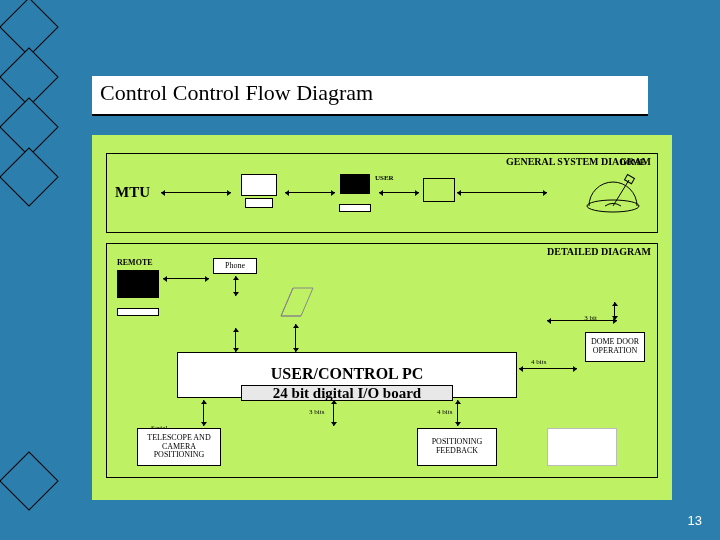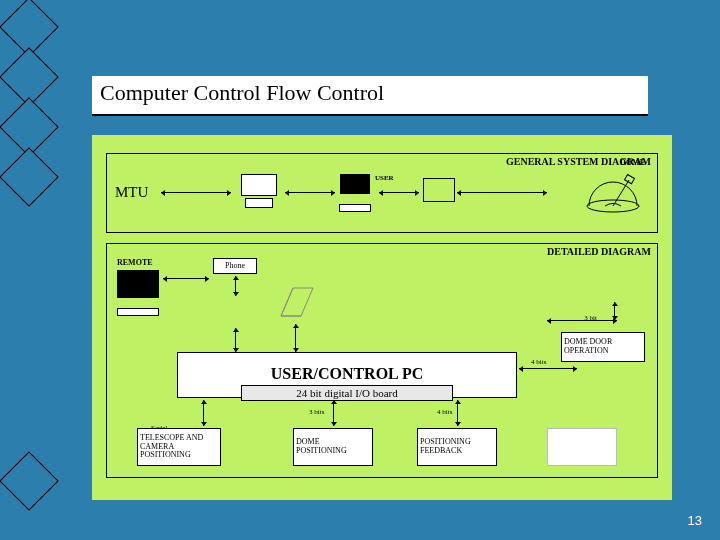--- a/index.html
+++ b/index.html
@@ -7,21 +7,21 @@
   
   .chev{position:absolute;left:8px;width:56px;height:56px}
   .chev .face{position:absolute;left:0;width:40px;height:40px;background:#2c7eac;transform:rotate(45deg);border:1px solid #000}
   .chev .edge{position:absolute;left:6px;top:6px;width:40px;height:40px;background:#0b344c;transform:rotate(45deg);border:1px solid #000;z-index:-1}
   .title-block{position:absolute;left:92px;top:76px;width:556px;height:40px;background:#fff;border-bottom:2px solid #000;padding:4px 8px;box-sizing:border-box;font-size:22px}
   .content{position:absolute;left:92px;top:135px;width:580px;height:365px;background:#bef264;box-sizing:border-box;padding:18px 14px 8px}
   .page-num{position:absolute;right:18px;bottom:12px;color:#ffffff;font-family:Arial,sans-serif;font-size:13px}
   
   .panel{border:1.2px solid #000;position:relative;box-sizing:border-box}
   .plabel{position:absolute;right:6px;top:2px;font-weight:bold;font-size:10px}
-  .box{border:1px solid #000;font-size:8px;line-height:1.1;padding:2px;box-sizing:border-box;display:flex;align-items:center;justify-content:center;background:#fff}
+  .box{border:1px solid #000;text-align:center;font-size:8px;line-height:1.1;padding:2px;box-sizing:border-box;display:flex;align-items:center;justify-content:center;background:#fff}
   .dashed{border-style:dashed}
   .scr{width:28px;height:18px;border:1px solid #000;background:#000;display:inline-block}
   .kbd{width:30px;height:6px;border:1px solid #000;margin-top:2px;background:#fff;display:inline-block}
   .lbl{font-size:8px;font-weight:bold;text-align:center}
   .top-panel{height:80px;margin-bottom:10px}
   .bot-panel{height:235px}
   .arrow{position:absolute;height:1px;background:#000}
   .arrow::before,.arrow::after{content:"";position:absolute;width:0;height:0;border:3px solid transparent}
   .arrow.lr::before{left:-3px;top:-2.5px;border-right:4px solid #000}
   .arrow.lr::after{right:-3px;top:-2.5px;border-left:4px solid #000}
@@ -51,27 +51,27 @@
     </div>
   <div class="chev" style="top:156px">
       <div class="edge"></div>
       <div class="face"></div>
     </div>
   <div class="chev" style="top:460px">
       <div class="edge"></div>
       <div class="face"></div>
     </div>
 
-  <div class="title-block">Computer Control Flow Control</div>
+  <div class="title-block">Control Control Flow Diagram</div>
 
   <div class="content">
 
     <div class="panel top-panel">
       <div class="plabel">GENERAL SYSTEM DIAGRAM</div>
-      <div style="position:absolute;left:8px;top:30px;font-weight:normal;font-size:15px">MTU</div>
+      <div style="position:absolute;left:8px;top:30px;font-weight:bold;font-size:15px">MTU</div>
       <div class="arrow lr" style="left:54px;top:38px;width:70px"></div>
       <div style="position:absolute;left:130px;top:20px;width:44px;text-align:center">
         <div class="box" style="width:36px;height:22px;margin:auto"></div>
         <div class="box" style="width:28px;height:10px;margin:2px auto 0"></div>
       </div>
       <div class="arrow lr" style="left:178px;top:38px;width:50px"></div>
       <div style="position:absolute;left:232px;top:20px;text-align:center">
         <div class="lbl" style="position:absolute;left:36px;top:0;font-size:7px">USER</div>
         <span class="scr"></span><br><span class="kbd"></span>
       </div>
@@ -107,36 +107,35 @@
       <div style="position:absolute;left:168px;top:38px;width:44px;height:40px">
         <svg width="44" height="40">
             <path d="M6 34 L18 6 L38 6 L26 34 Z M6 34 L26 34 M18 6 L6 34" fill="none" stroke="#888"></path>
           </svg>
       </div>
       <div class="varrow ud" style="left:188px;top:80px;height:28px"></div>
 
       <div class="varrow ud" style="right:42px;top:58px;height:18px"></div>
       <div class="tiny" style="right:60px;top:70px">3 bit</div>
       <div class="arrow lr" style="right:40px;top:76px;width:70px"></div>
-      <div class="box" style="position:absolute;right:12px;top:88px;width:84px;height:30px">DOME DOOR OPERATION</div>
+      <div class="box" style="position:absolute;right:12px;top:88px;width:60px;height:30px">DOME DOOR OPERATION</div>
 
       <div class="box" style="position:absolute;left:70px;top:108px;width:340px;height:46px;font-weight:bold;font-size:16px;flex-direction:column;padding-top:18px">
         <span>USER/CONTROL PC</span>
-        <div class="box" style="width:212px;height:16px;font-size:11px;font-weight:normal;margin-top:2px;background:#e8e8e8">24 bit digital I/O board</div>
+        <div class="box" style="width:212px;height:16px;font-size:15px;font-weight:bold;margin-top:2px;background:#e8e8e8">24 bit digital I/O board</div>
       </div>
       <div class="arrow lr" style="left:412px;top:124px;width:58px"></div>
       <div class="tiny" style="left:424px;top:114px">4 bits</div>
 
       <div class="tiny" style="left:44px;top:180px">Serial</div>
       <div class="varrow ud" style="left:96px;top:156px;height:26px"></div>
       <div class="box" style="position:absolute;left:30px;top:184px;width:84px;height:38px">TELESCOPE AND CAMERA POSITIONING</div>
 
       <div class="tiny" style="left:202px;top:164px">3 bits</div>
       <div class="varrow ud" style="left:226px;top:156px;height:26px"></div>
-      <div class="box" style="position:absolute;left:186px;top:184px;width:80px;height:38px">DOME POSITIONING</div>
 
       <div class="tiny" style="left:330px;top:164px">4 bits</div>
       <div class="varrow ud" style="left:350px;top:156px;height:26px"></div>
       <div class="box" style="position:absolute;left:310px;top:184px;width:80px;height:38px">POSITIONING FEEDBACK</div>
 
       <div class="box" style="position:absolute;right:40px;top:184px;width:70px;height:38px;border-color:#bbb"></div>
     </div>
 
   </div>
 

